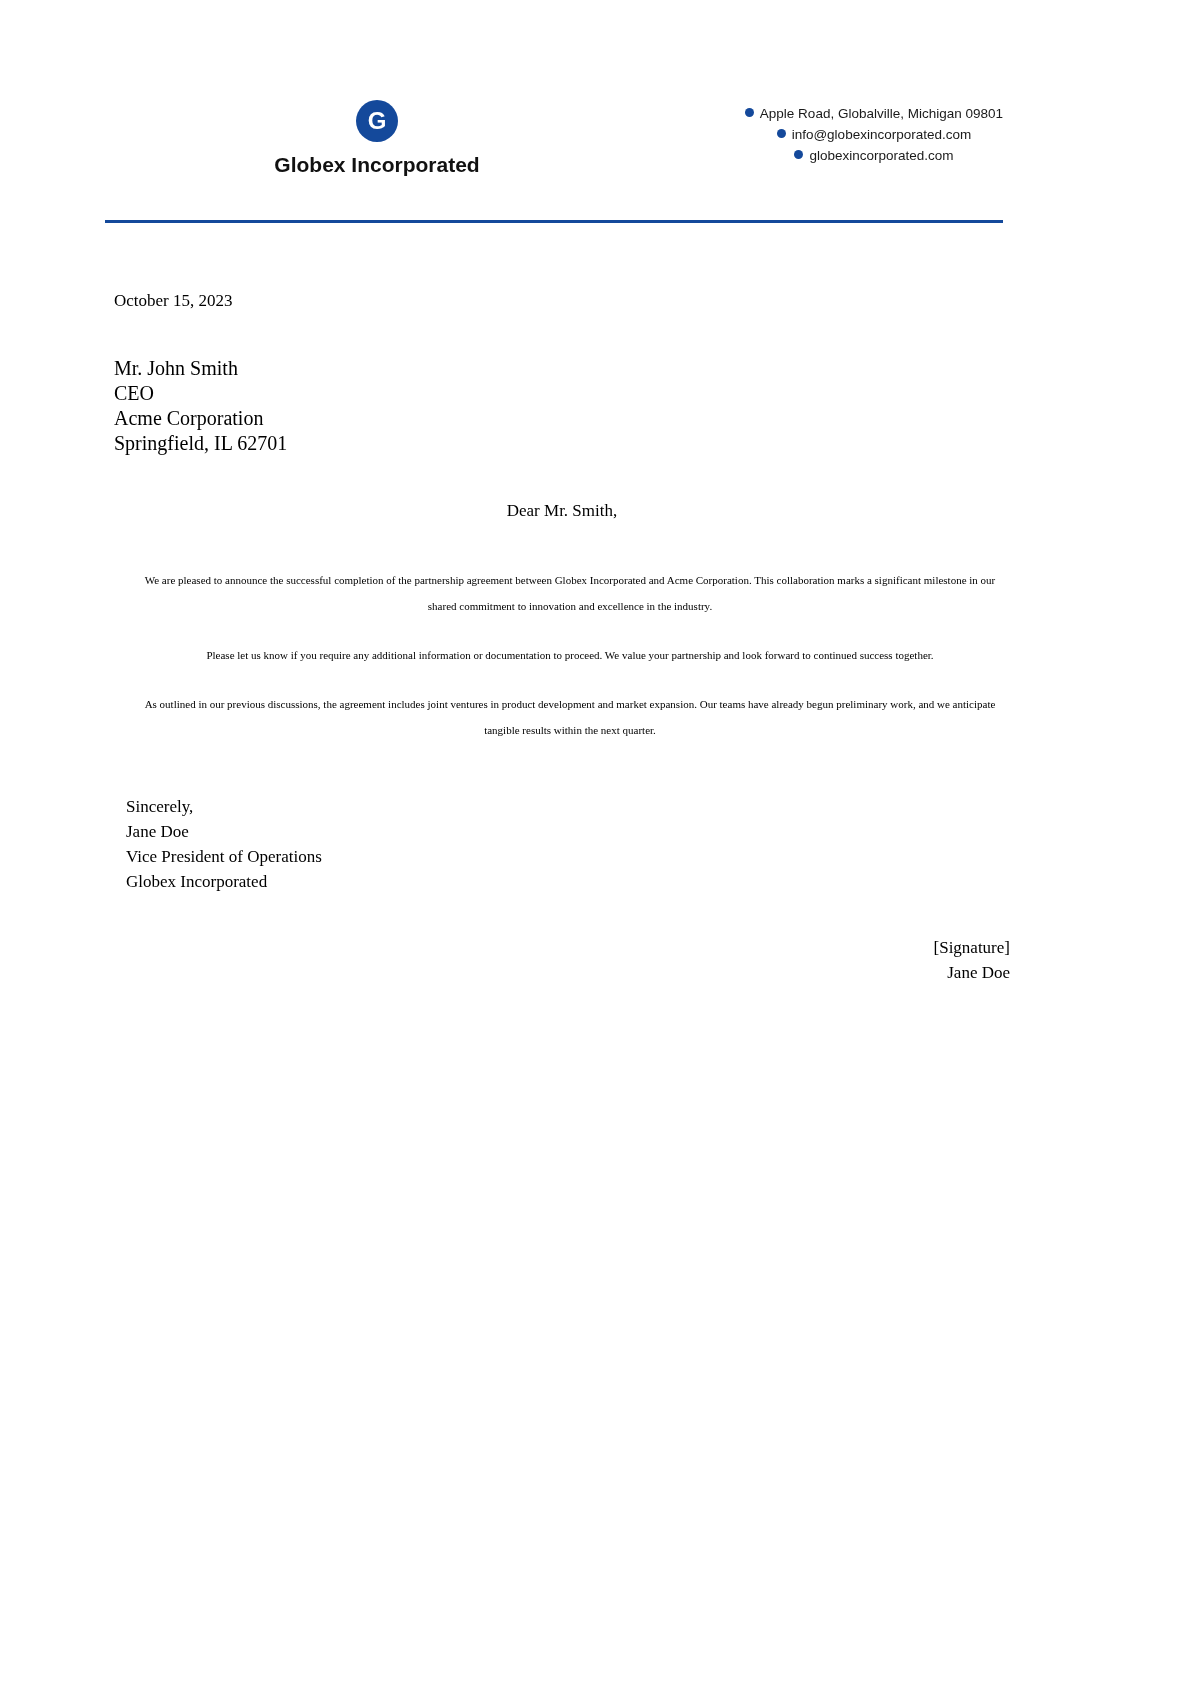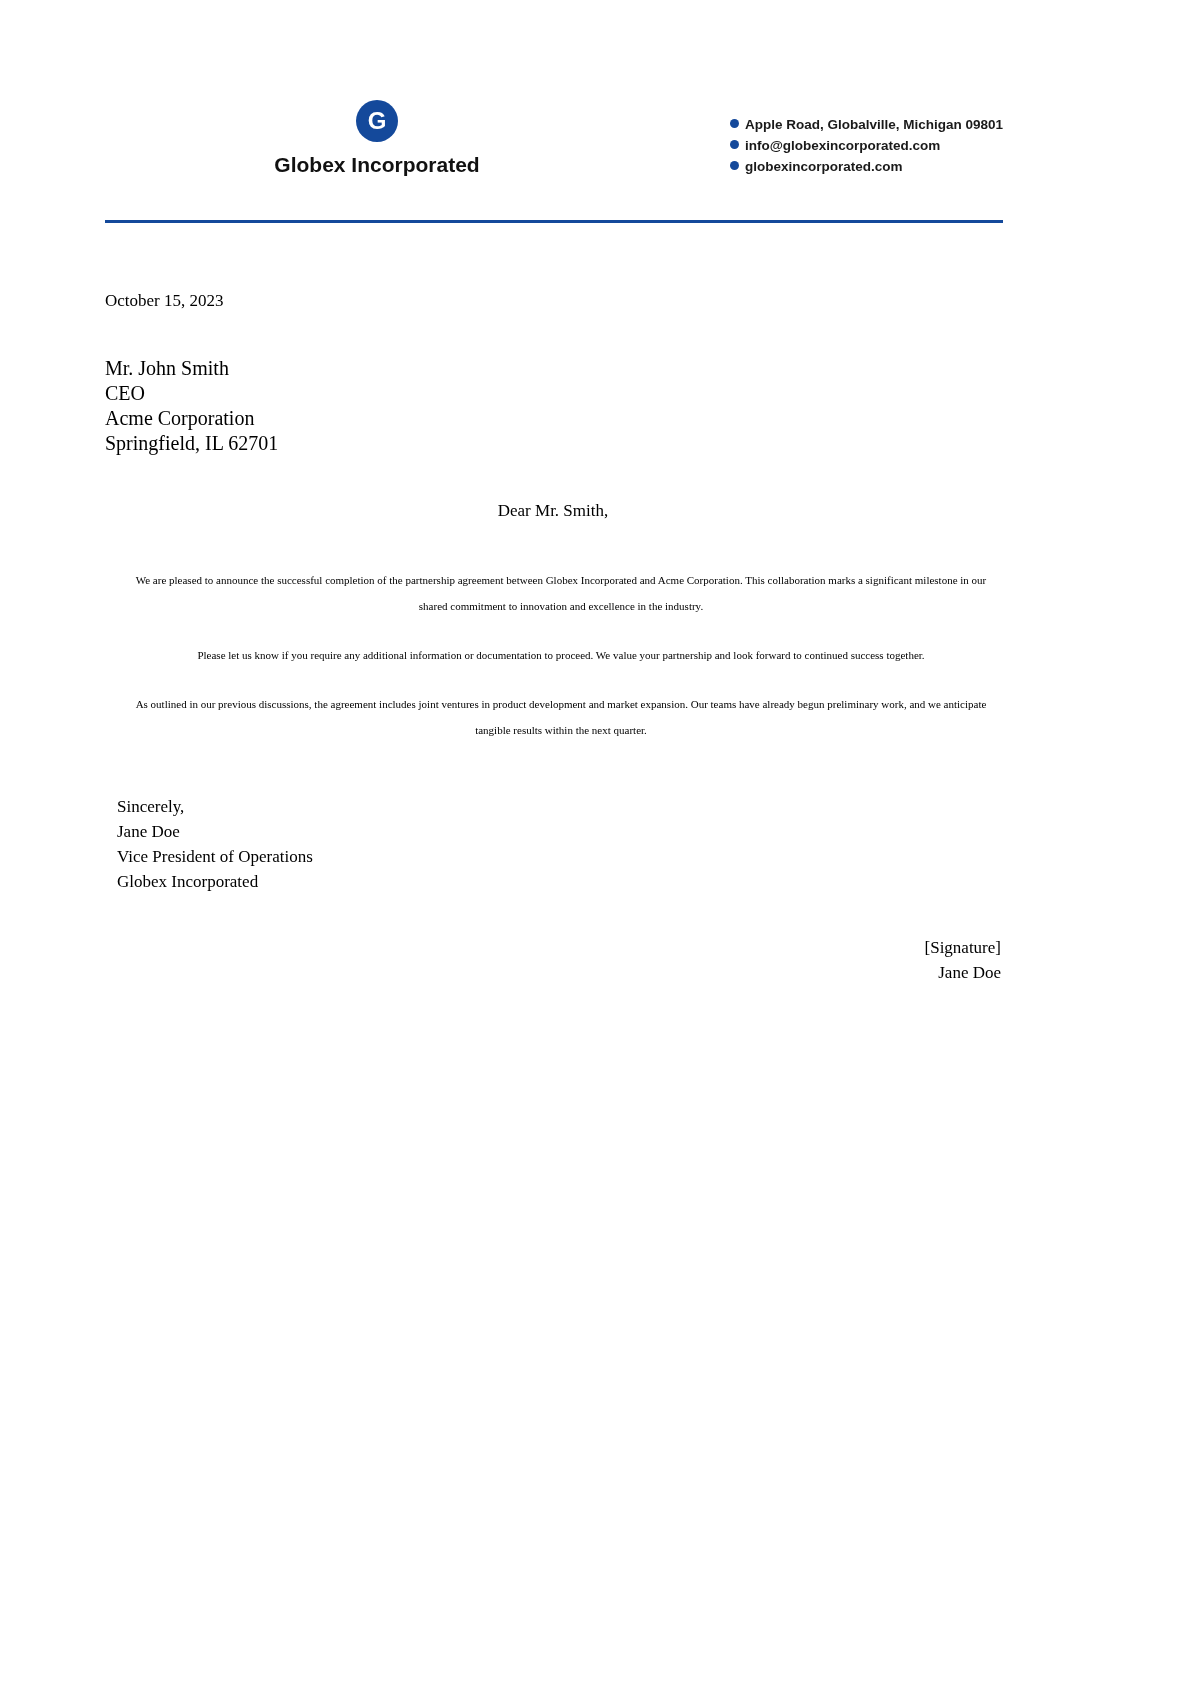--- a/index.html
+++ b/index.html
@@ -60,23 +60,22 @@
     font-weight: bold;
     font-size: 21px;
     line-height: 1.2;
     color: #111111;
     white-space: nowrap;
   }
 
   .contact-block {
     position: absolute;
     right: 0px;
-    top: 34px;
-    text-align: left;
-    font-weight: bold;
+    top: 23px;
+    text-align: center;
   }
   .contact-line {
     font-family: "Liberation Sans", "DejaVu Sans", sans-serif;
     font-size: 13.5px;
     line-height: 21px;
     color: #1a1a1a;
     white-space: nowrap;
     display: block;
   }
   .contact-dot {
@@ -94,21 +93,21 @@
     left: 105px;
     top: 220px;
     width: 898px;
     height: 3px;
     background: #14499b;
   }
 
   
   .content {
     position: absolute;
-    left: 105px;
+    left: 114px;
     top: 288px;
     width: 896px;
   }
   .letter-date {
     font-size: 17px;
     line-height: 25px;
     margin: 0 0 43px 0;
   }
   .recipient {
     margin: 0 0 42px 0;

